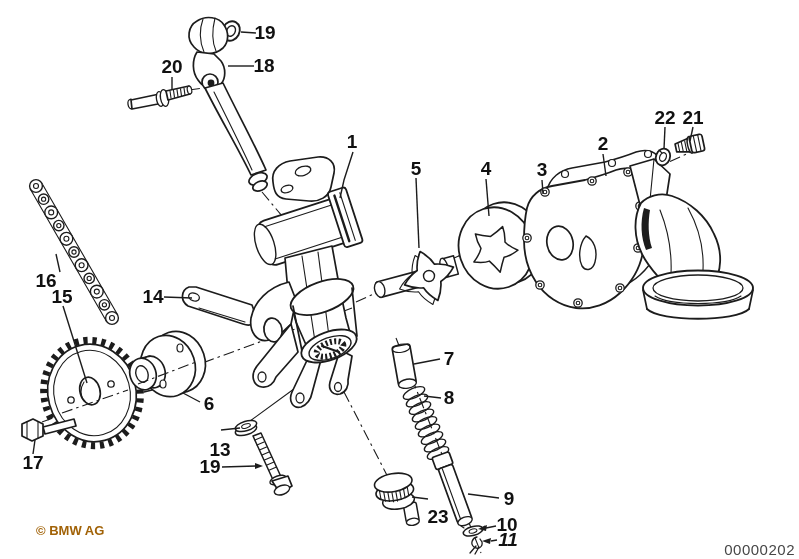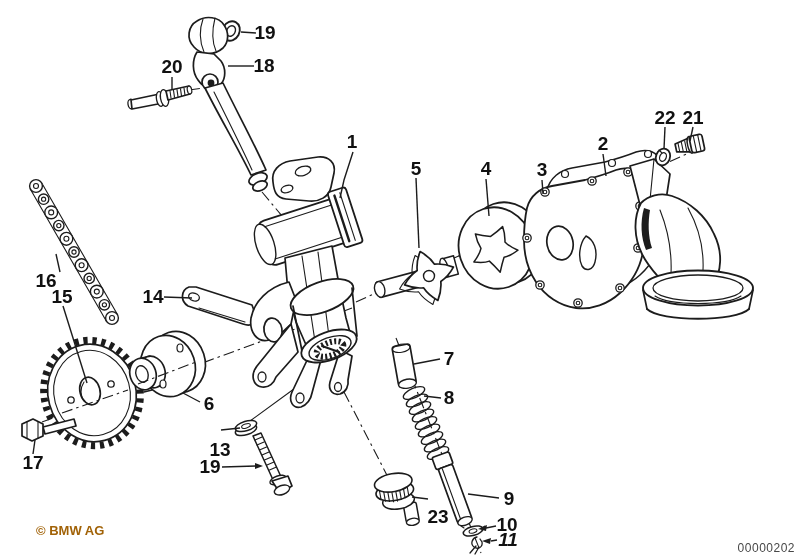--- a/index.html
+++ b/index.html
@@ -19,21 +19,21 @@
   .knurl{fill:none;stroke:#1c1c1c;stroke-width:6;stroke-dasharray:2 2.3;}
   .callout{
     position:absolute;transform:translate(-50%,-50%);
     font-size:19px;font-weight:700;color:#111;white-space:nowrap;
   }
   .copyright{
     position:absolute;left:36px;top:523px;font-size:13px;font-weight:600;color:#a16207;
   }
   .docnum{
     position:absolute;left:700px;top:541px;width:95px;text-align:right;
-    font-size:12px;color:#474747;letter-spacing:.5px;
+    font-size:15px;color:#474747;letter-spacing:.5px;
   }
 </style>
 </head>
 <body>
 
 <div class="stage">
 
 <svg width="799" height="559" viewBox="0 0 799 559">
 
   <g>

